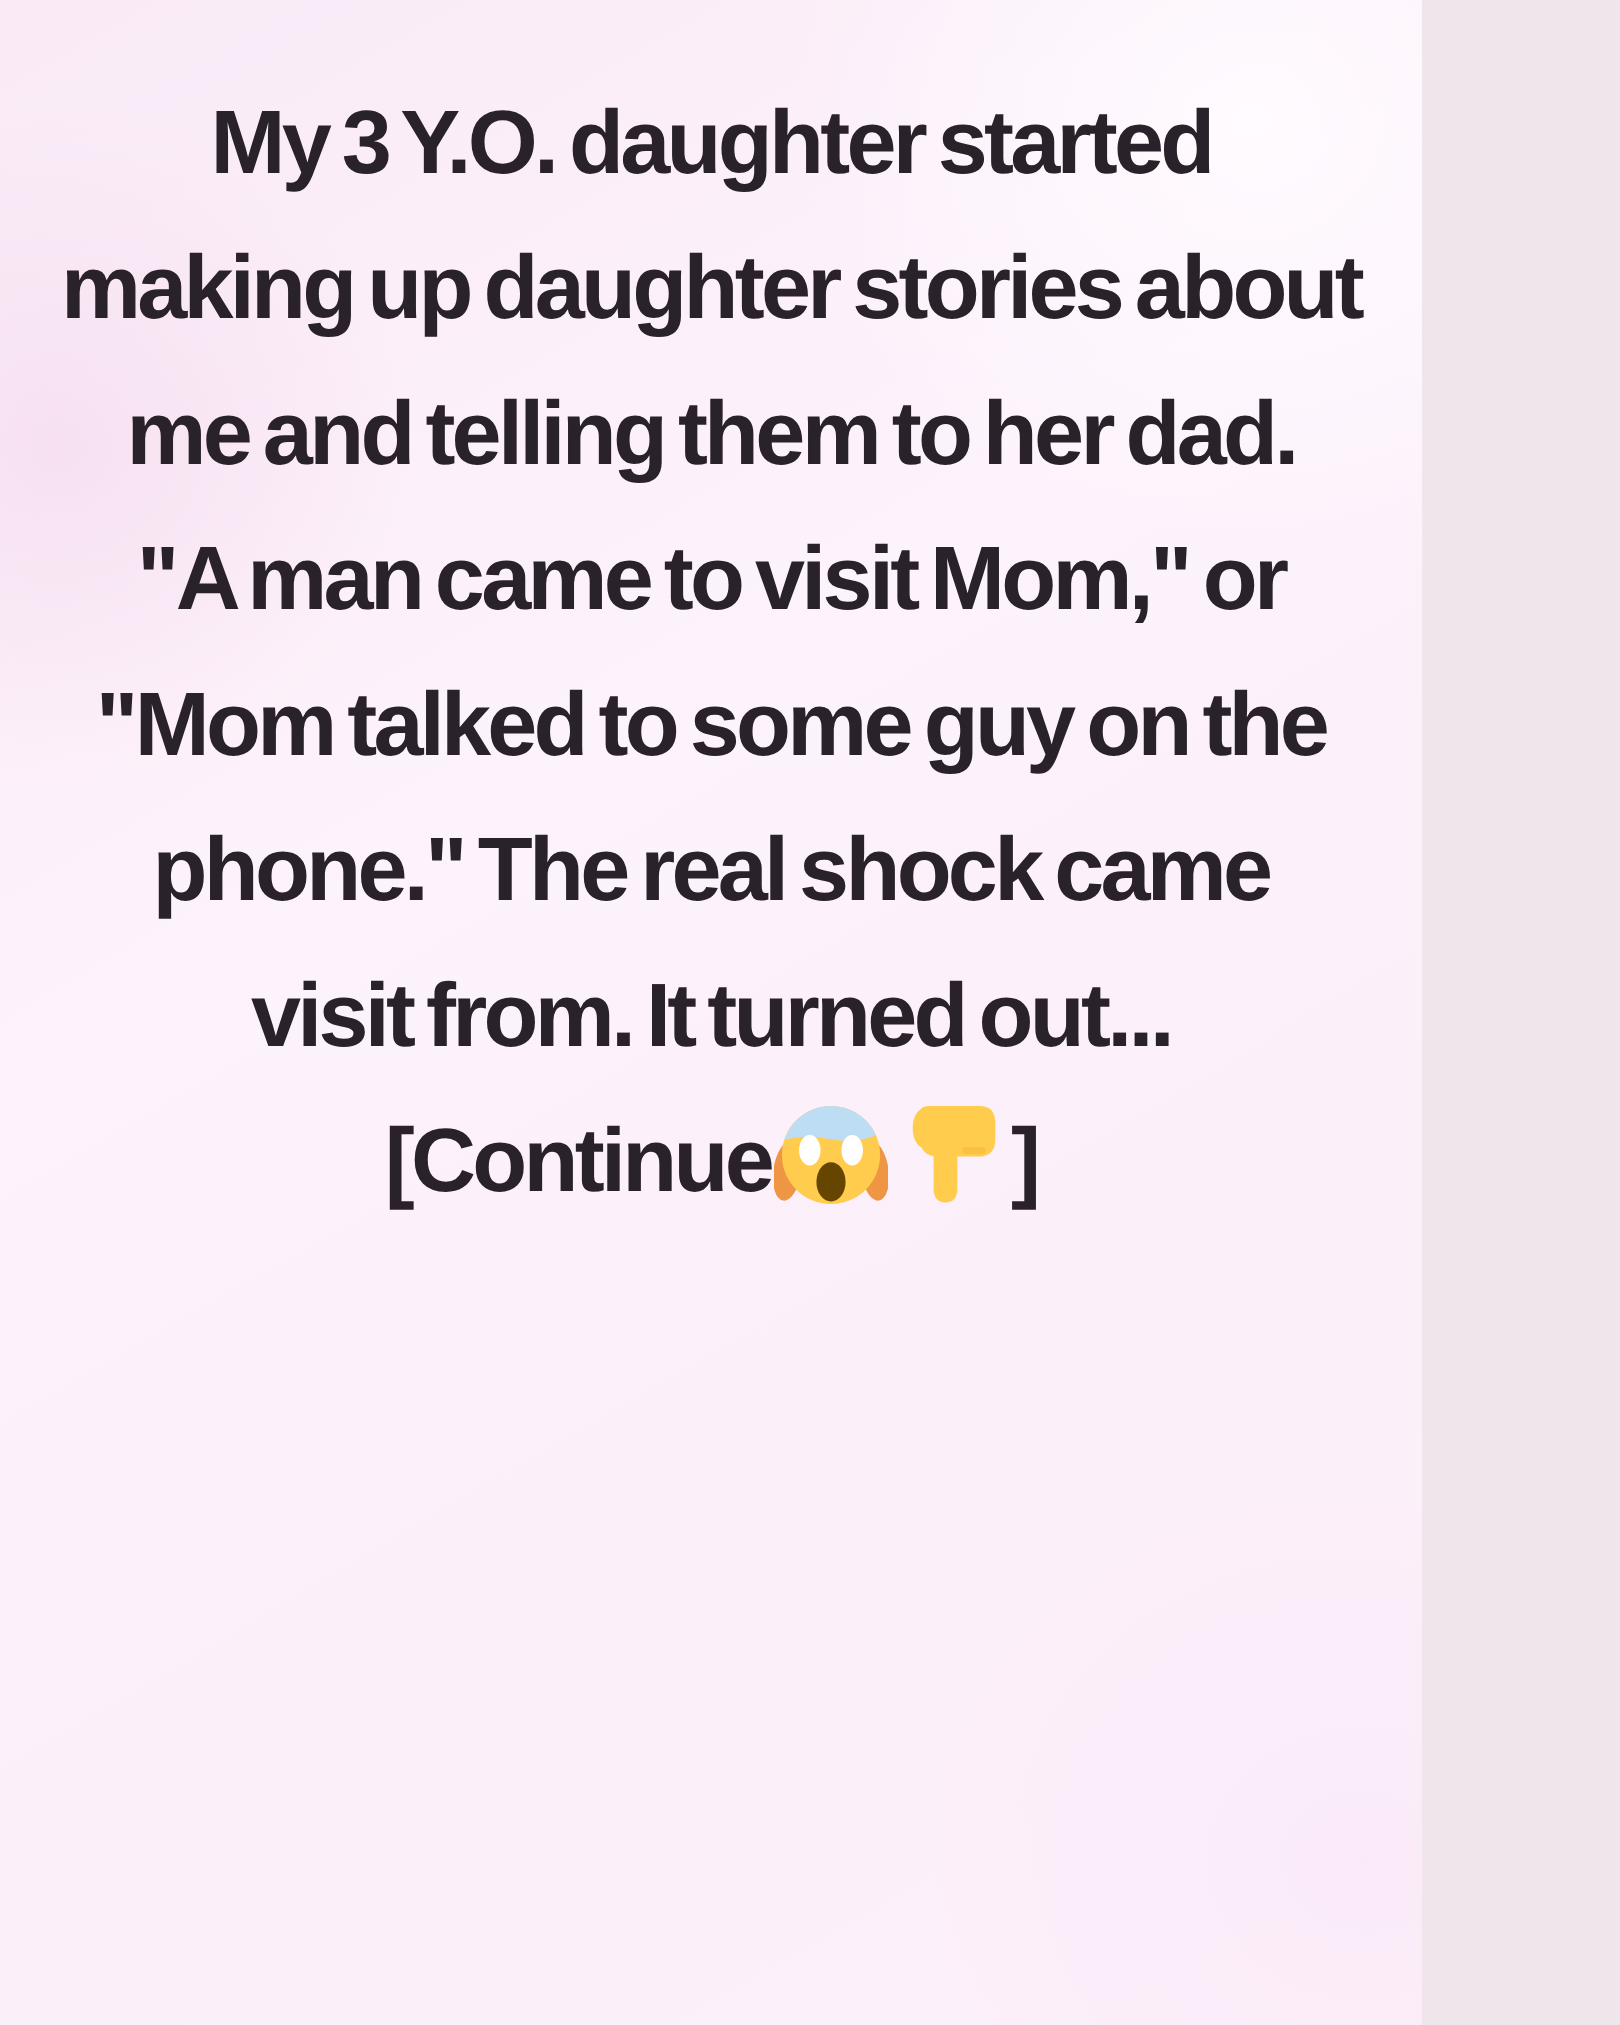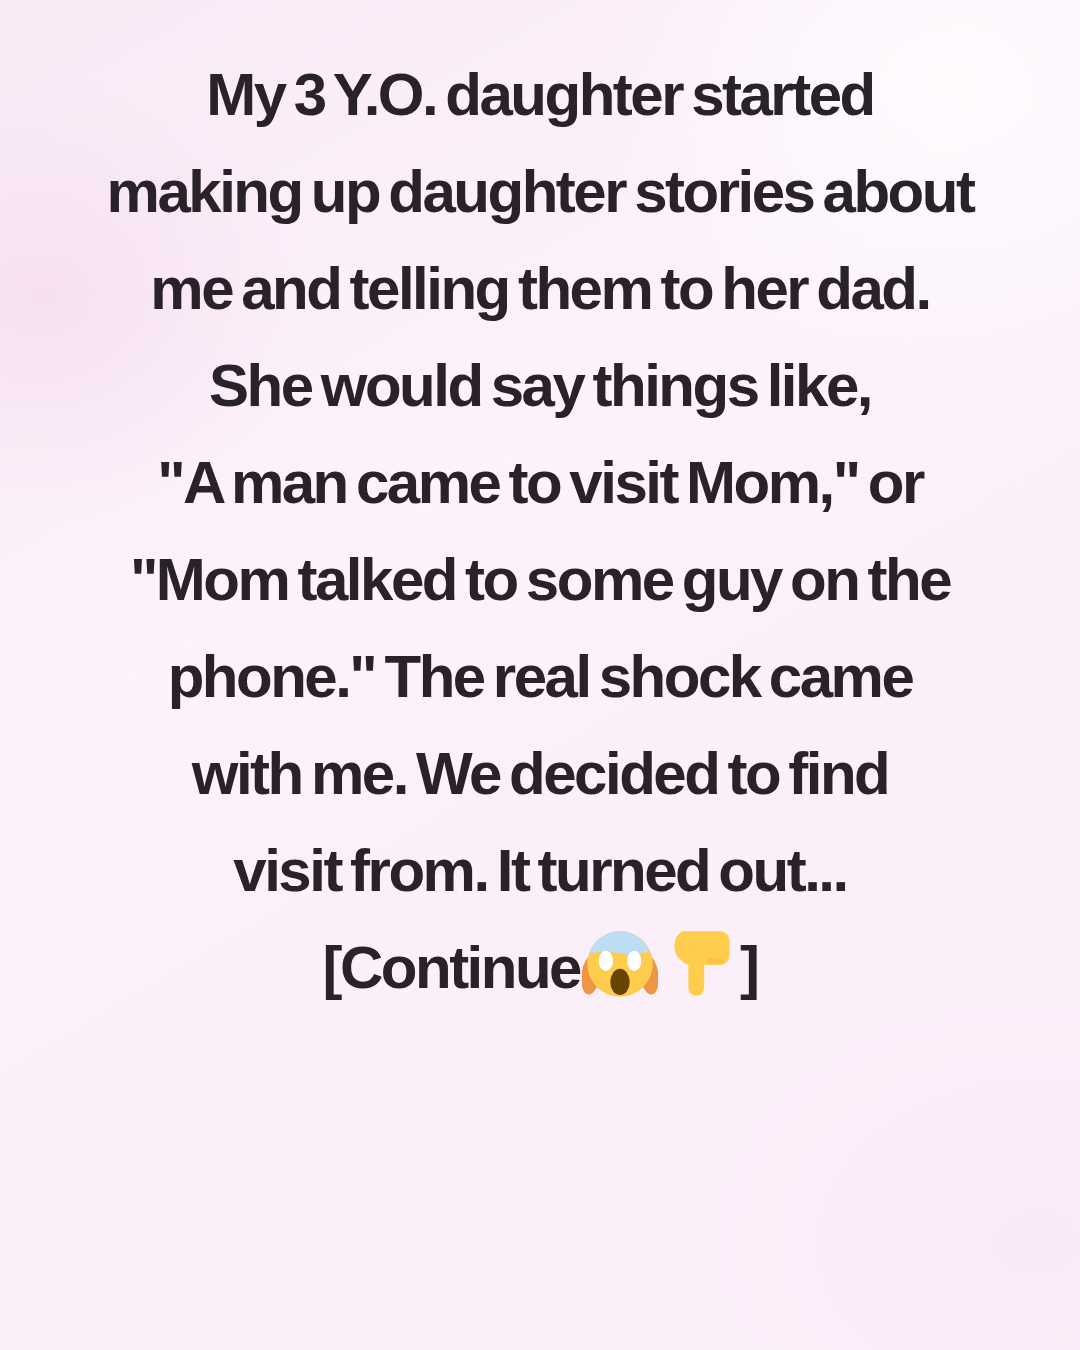--- a/index.html
+++ b/index.html
@@ -2,21 +2,21 @@
 <html><head>
 <meta charset="utf-8">
 <style>
   html, body {
     margin: 0;
     padding: 0;
     background: #efe6ec;
   }
   .canvas {
     position: relative;
-    width: 1080px;
+    width: 948px;
     height: 1350px;
     overflow: hidden;
     background:
       radial-gradient(ellipse 55% 35% at 88% 6%, rgba(255,252,255,0.9) 0%, rgba(255,252,255,0) 60%),
       radial-gradient(ellipse 45% 30% at 4% 22%, rgba(246,222,239,0.85) 0%, rgba(246,222,239,0) 55%),
       radial-gradient(ellipse 50% 30% at 96% 92%, rgba(250,233,247,0.8) 0%, rgba(250,233,247,0) 60%),
       linear-gradient(150deg, #f9eaf6 0%, #fdf3fc 38%, #fbeffa 70%, #fcf0fa 100%);
     font-family: "Liberation Sans", sans-serif;
   }
   .story {
@@ -46,25 +46,23 @@
   }
 </style>
 </head>
 <body>
 
 <div class="canvas">
   <div class="story">
     <p>My 3 Y.O. daughter started</p>
     <p>making up daughter stories about</p>
     <p>me and telling them to her dad.</p>
-    <p>She would say things like,</p>
     <p>"A man came to visit Mom," or</p>
     <p>"Mom talked to some guy on the</p>
     <p>phone." The real shock came</p>
-    <p>with me. We decided to find</p>
     <p>visit from. It turned out...</p>
 
     <p>
       <span>[Continue</span><span class="emoji">
         <svg viewBox="0 0 36 36" width="76" height="76" aria-hidden="true">
           <defs>
             <clipPath id="faceClip">
                 <circle cx="18" cy="18" r="15.5"></circle>
               </clipPath>
           </defs>

